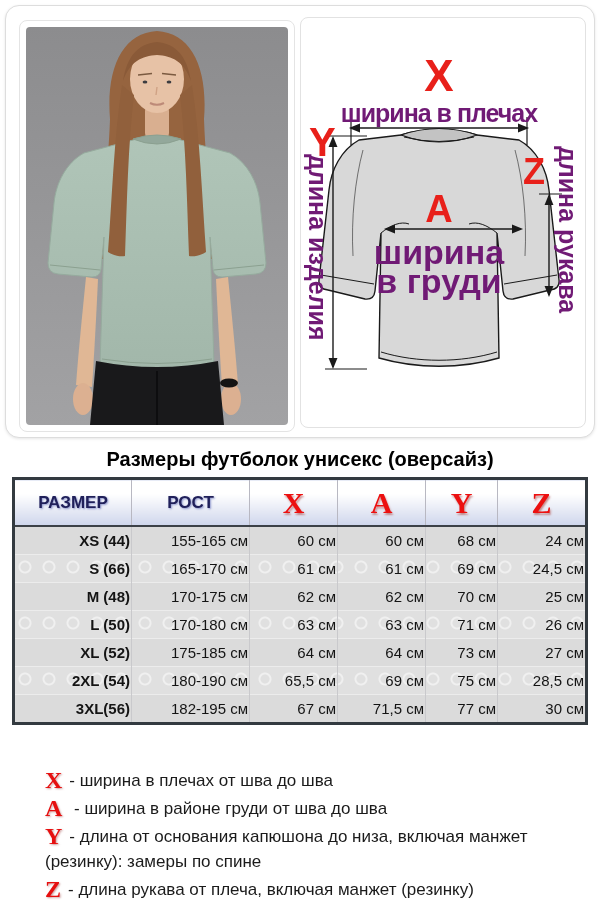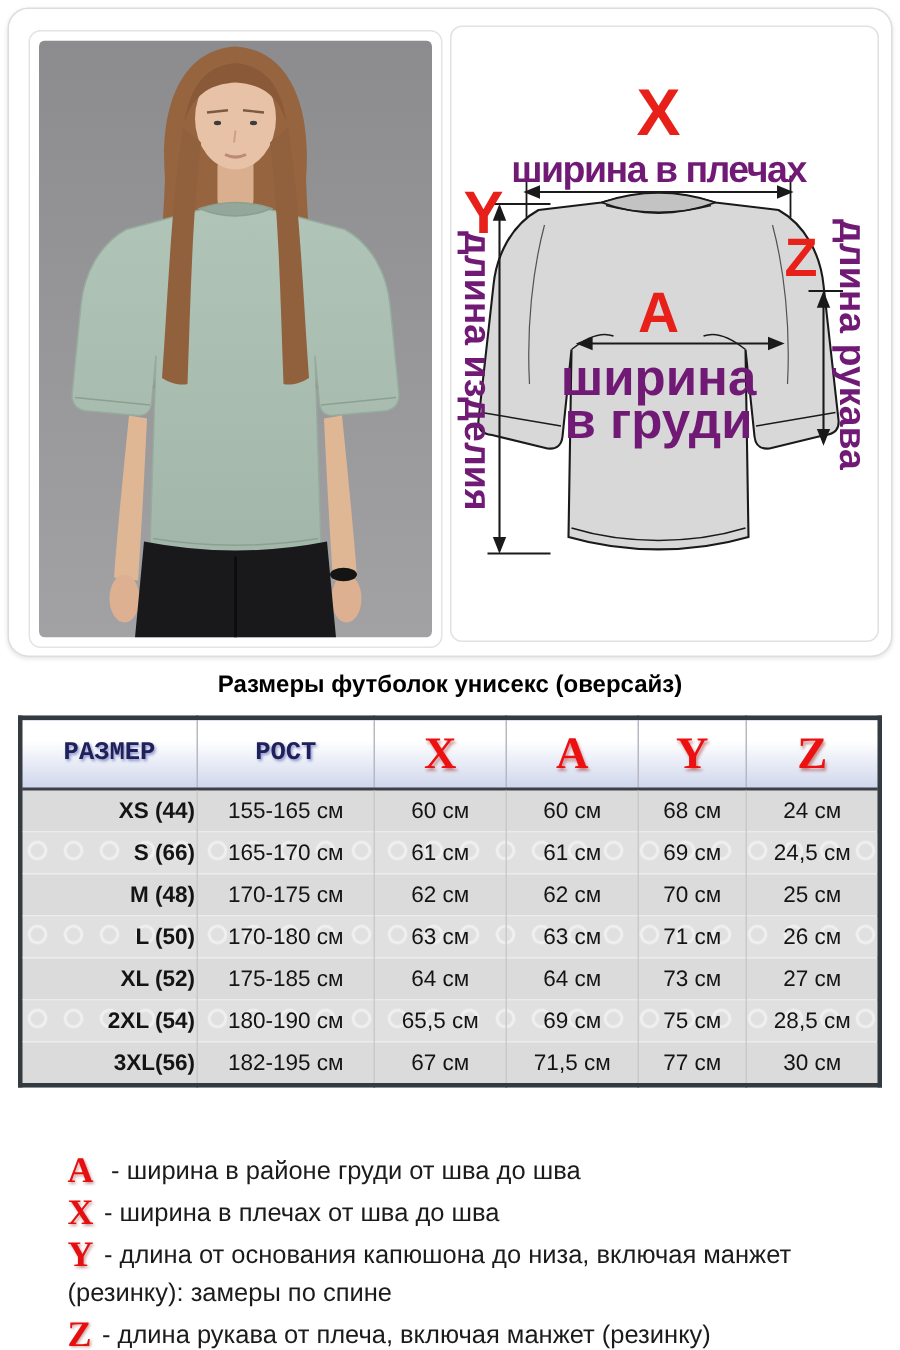--- a/index.html
+++ b/index.html
@@ -22,35 +22,35 @@
   .lab-shoulder{left:0;width:276px;top:81px;text-align:center;font-size:25px;letter-spacing:-1px;}
   .lab-y{left:8px;top:104px;font-size:40px;}
   .lab-len{left:2px;top:136px;font-size:25px;writing-mode:vertical-rl;letter-spacing:0;}
   .lab-z{left:222px;top:136px;font-size:36px;}
   .lab-sleeve{left:252px;top:128px;font-size:25px;writing-mode:vertical-rl;}
   .lab-a{left:0;width:276px;top:172px;text-align:center;font-size:38px;}
   .lab-chest{left:63px;width:150px;top:220px;text-align:center;font-size:34px;line-height:29px;white-space:normal;}
 
   
   .chart-title{position:absolute;left:0;top:448px;width:600px;text-align:center;
-               font-size:16px;font-weight:bold;color:#000;}
+               font-size:20px;font-weight:bold;color:#000;}
 
   
   table.sizes{position:absolute;left:12px;top:477px;width:576px;border-collapse:collapse;
               table-layout:fixed;border:3px solid #333a40;background:#dbdbdb;}
   table.sizes col.c0{width:118px}table.sizes col.c1{width:118px}table.sizes col.c2{width:88px}
   table.sizes col.c3{width:88px}table.sizes col.c4{width:72px}table.sizes col.c5{width:89px}
   table.sizes th{height:43px;background:linear-gradient(#ffffff 30%,#cfd6ec);
                  border-bottom:2px solid #3c4147;border-right:1px solid #b8b8c2;vertical-align:middle;}
   table.sizes th:last-child{border-right:none;}
-  th .hword{font-family:Liberation Mono, monospace;font-weight:bold;font-size:17px;
+  th .hword{font-family:Liberation Sans, sans-serif;font-weight:bold;font-size:17px;
             color:#20205a;text-shadow:1px 1px 2px rgba(110,120,190,.75);}
   th .hletter{font-family:"Liberation Serif","DejaVu Serif",serif;font-weight:bold;font-size:30px;
               color:#ec1010;text-shadow:1px 2px 2px rgba(190,120,120,.85);line-height:1;}
-  table.sizes td{height:25px;font-size:15px;color:#141414;text-align:center;
+  table.sizes td{height:25px;font-size:15px;color:#141414;text-align:right;
                  border-right:1px solid #c9c9cc;vertical-align:middle;}
   table.sizes td:last-child{border-right:none;}
   table.sizes td.szcol{text-align:right;padding-left:11px;font-weight:bold;}
   tr.plain{background:#dbdbdb;}
   tr.pattern{background-color:#e0e0e0;
      background-image:radial-gradient(circle at 11px 12px, rgba(255,255,255,.0) 4px, rgba(255,255,255,.5) 5px, rgba(255,255,255,.5) 6px, rgba(255,255,255,0) 7px);
      background-size:24px 25px;}
   tbody tr + tr td{border-top:1px solid #ececec;}
 
   
@@ -232,19 +232,19 @@
           <td>67 см</td>
           <td>71,5 см</td>
           <td>77 см</td>
           <td>30 см</td>
       </tr>
     </tbody>
   </table>
 
 
   <div class="legend">
+    <div class="legend-item"><span class="lletter">X</span><span>- ширина в плечах от шва до шва</span></div>
     <div class="legend-item"><span class="lletter">A</span><span> - ширина в районе груди от шва до шва</span></div>
-    <div class="legend-item"><span class="lletter">X</span><span>- ширина в плечах от шва до шва</span></div>
     <div class="legend-item narrow"><span class="lletter">Y</span><span>- длина от основания капюшона до низа, включая манжет (резинку): замеры по спине</span></div>
     <div class="legend-item"><span class="lletter">Z</span><span>- длина рукава от плеча, включая манжет (резинку)</span></div>
   </div>
 
 </div>
 
 </body></html>

